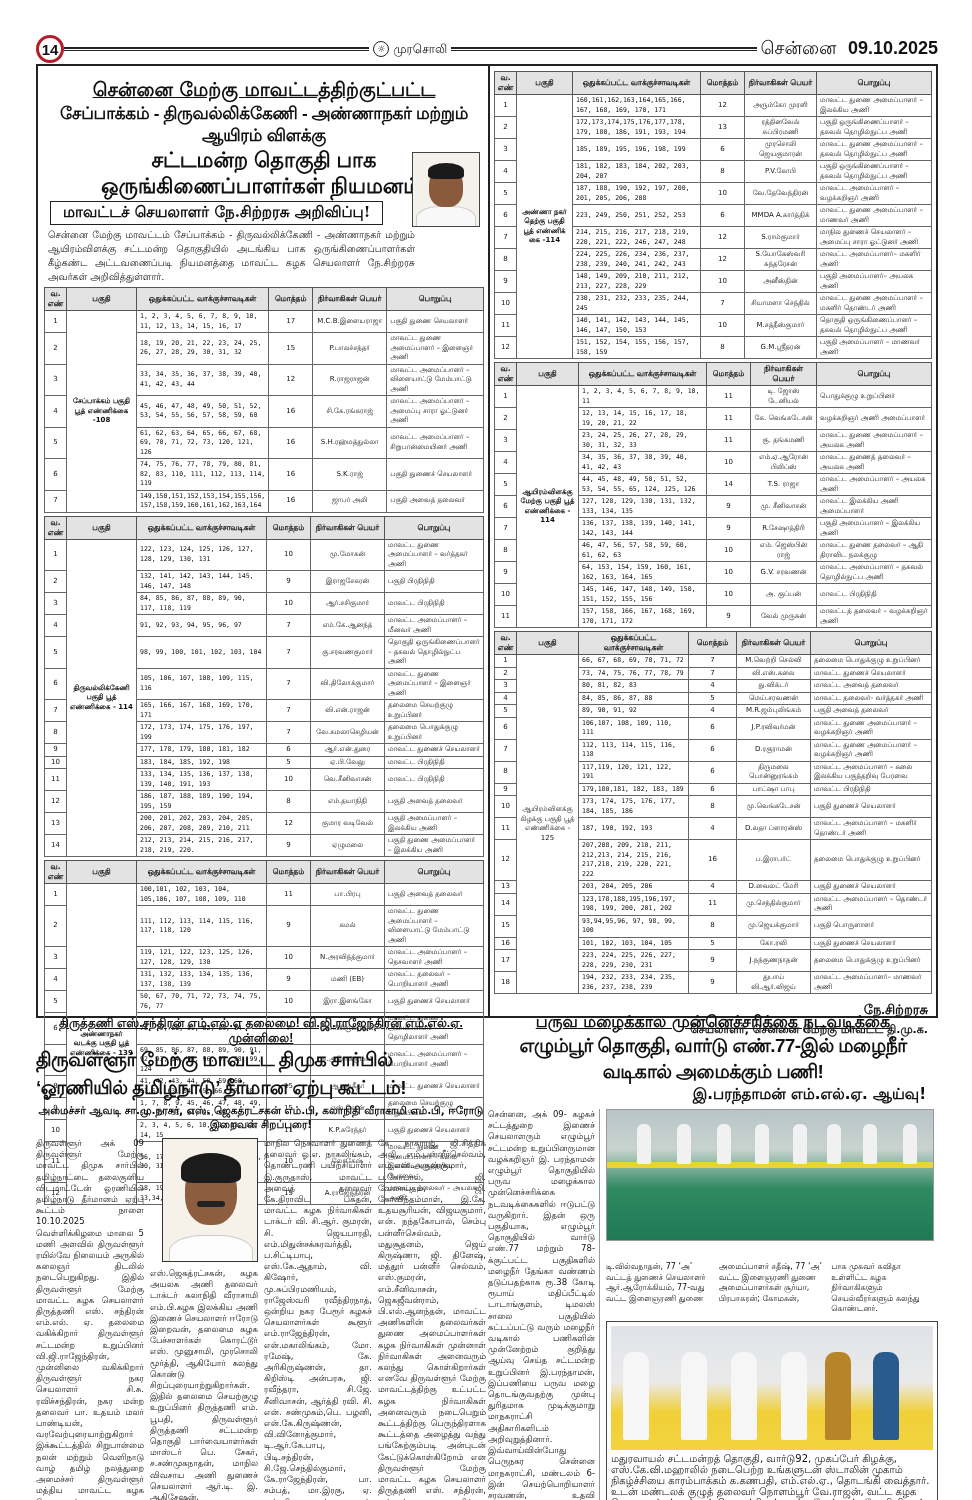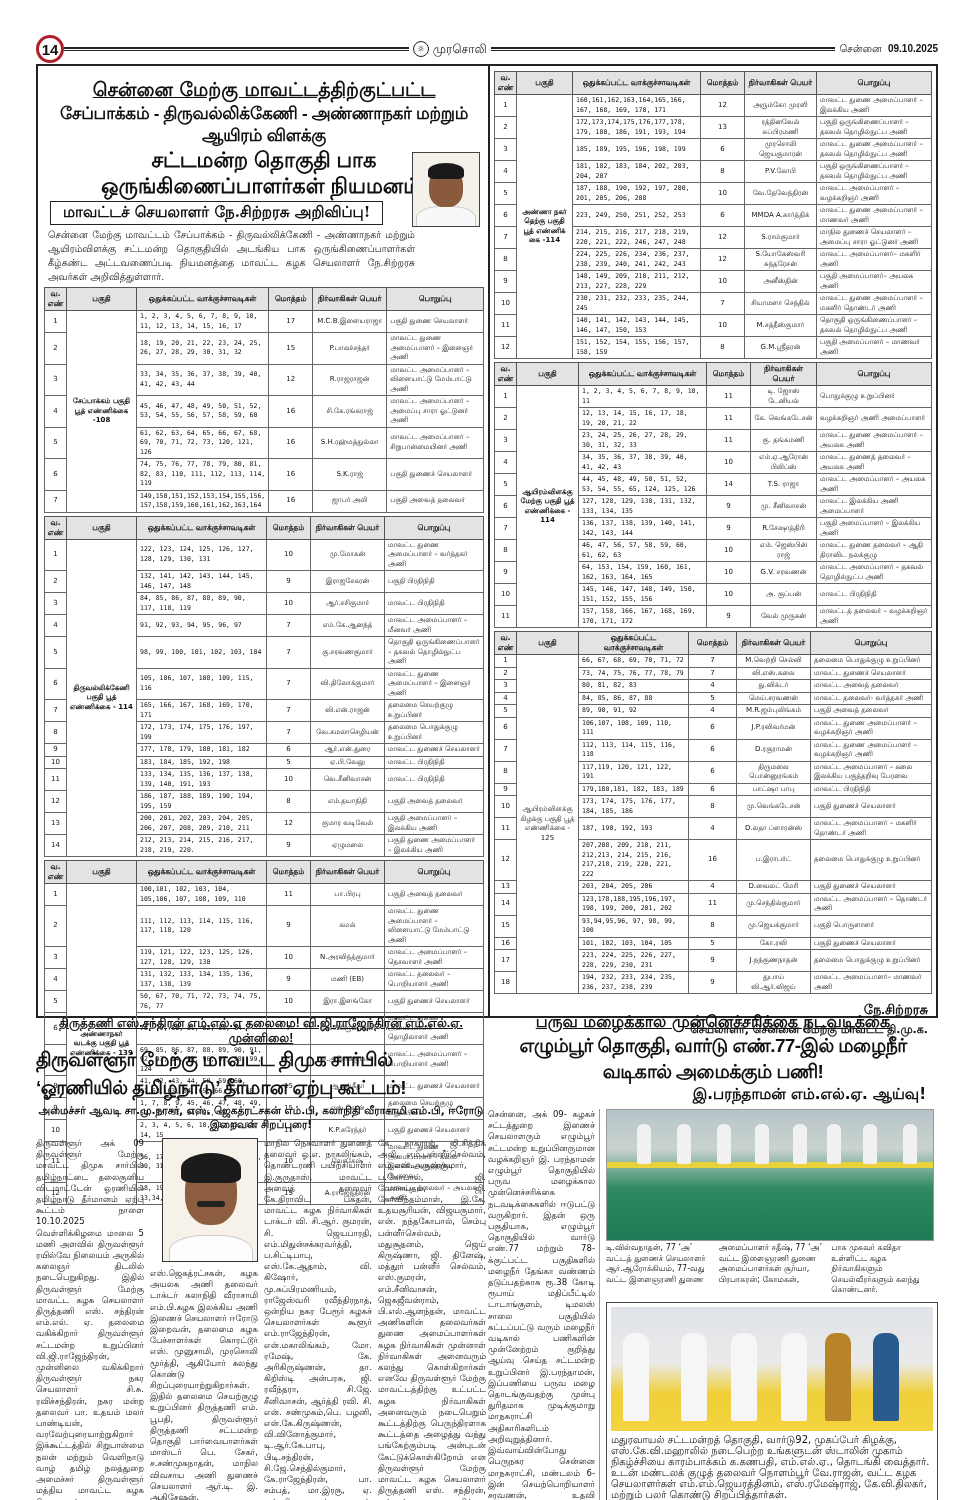--- a/index.html
+++ b/index.html
@@ -2,21 +2,21 @@
 <html><head>
 <meta charset="utf-8">
 <style>
 *{box-sizing:border-box;margin:0;padding:0}
 body{width:972px;height:1500px;background:#fff;font-family:"DejaVu Sans",sans-serif;color:#111;position:relative;overflow:hidden}
 .masthead{position:absolute;left:36px;top:36px;width:902px;height:26px;display:flex;align-items:center}
 .pgnum{width:28px;height:28px;border:3px solid #b01e2a;border-radius:50%;font:bold 15px "Liberation Sans",sans-serif;display:flex;align-items:center;justify-content:center;background:#fff;flex:none}
 .rule{flex:1;height:4px;border-top:2px solid #222;border-bottom:1px solid #222}
 .brand{display:flex;align-items:center;gap:4px;padding:0 4px;font-size:12px}
 .logo{width:16px;height:16px;border:1.5px solid #222;border-radius:50%;display:inline-flex;align-items:center;justify-content:center;font-size:9px}
-.dateline{font-size:10px;padding-left:4px;white-space:nowrap}
+.dateline{font-size:18px;padding-left:4px;white-space:nowrap}
 .dateline b{font-family:"Liberation Sans",sans-serif}
 .frame{position:absolute;left:36px;top:64px;width:902px;height:954px;border:2px solid #222}
 .col{position:absolute;top:0}
 .leftcol{left:2px;width:448px}
 .rightcol{left:452px;width:446px;top:2px}
 .vdiv{position:absolute;left:450px;top:0;width:2px;height:950px;background:#222}
 .kicker{text-align:center;font:bold 19px "DejaVu Serif",serif;text-decoration:underline;margin-top:12px}
 .hd{text-align:center;font:bold 17px "Liberation Sans",sans-serif;letter-spacing:-0.3px;line-height:22px}
 .hd2{text-align:center;font:bold 21px "Liberation Sans",sans-serif;line-height:26px}
 .subbox{display:inline-block;border:1.5px solid #222;padding:1px 12px;font:bold 15px "DejaVu Serif",serif;margin:2px 0 0 10px}
@@ -48,21 +48,21 @@
 .portrait{width:96px;height:124px;border:1.5px solid #333;background:#f6f2ea;position:relative;margin:0 0 6px 12px;overflow:hidden}
 .portrait .hair{position:absolute;left:18px;top:14px;width:60px;height:30px;background:#1b1b1b;border-radius:50% 50% 20% 20%}
 .portrait .face{position:absolute;left:22px;top:24px;width:52px;height:62px;background:#8d5d3f;border-radius:42% 42% 45% 45%}
 .portrait .must{position:absolute;left:34px;top:62px;width:28px;height:6px;background:#222;border-radius:3px}
 .portrait .shirt{position:absolute;left:6px;bottom:-14px;width:84px;height:40px;background:#fdfdfd;border:1px solid #ccc;border-radius:40% 40% 0 0}
 .rbody{display:flex;gap:6px;margin-top:4px}
 .narrow{width:112px;font-size:8.5px;line-height:11.2px;text-align:justify;border-right:1px solid #999;padding-right:4px}
 .photo1{width:328px;height:132px;background:linear-gradient(180deg,#b7c4c8 0%,#c9d3cf 30%,#2f8a62 60%,#1e7a54 100%);position:relative;border:1px solid #999}
 .photo1 .rail{position:absolute;left:0;right:0;top:52px;height:6px;background:#e9d23c}
 .photo1 .ppl{position:absolute;top:14px;width:14px;height:40px;background:#f1f1f1;border-radius:6px 6px 2px 2px}
-.cap1{display:flex;gap:6px;font-size:8px;line-height:10.5px;margin-top:2px}
+.cap1{display:flex;gap:6px;font-size:8px;line-height:10.5px;margin-top:21px}
 .cap1 div{flex:1}
 .photo2box{border:1.5px solid #444;padding:4px;margin-top:6px}
 .photo2{height:124px;background:linear-gradient(180deg,#dfe3e8 0%,#eaeaea 45%,#f0cf38 70%,#f3d43f 100%);position:relative}
 .photo2 .ppl{position:absolute;bottom:10px;width:26px;height:88px;background:#f6f6f6;border-radius:10px 10px 2px 2px}
 .cap2{font-size:10px;line-height:11px;margin-top:3px}
 </style>
 </head>
 <body>
 
 <div class="masthead">

